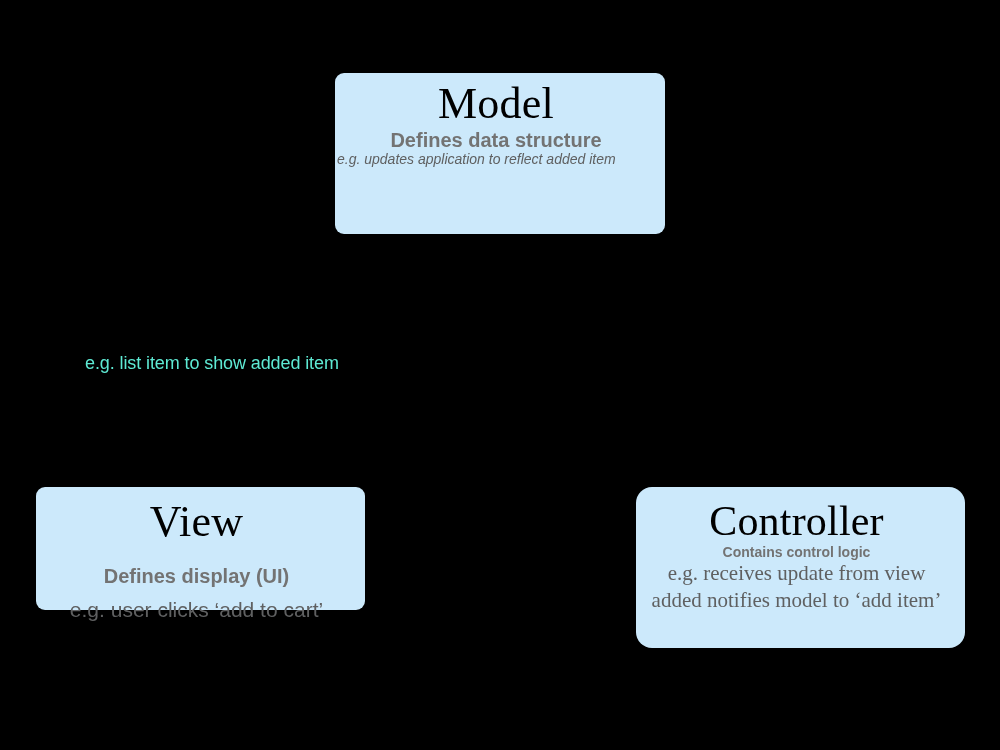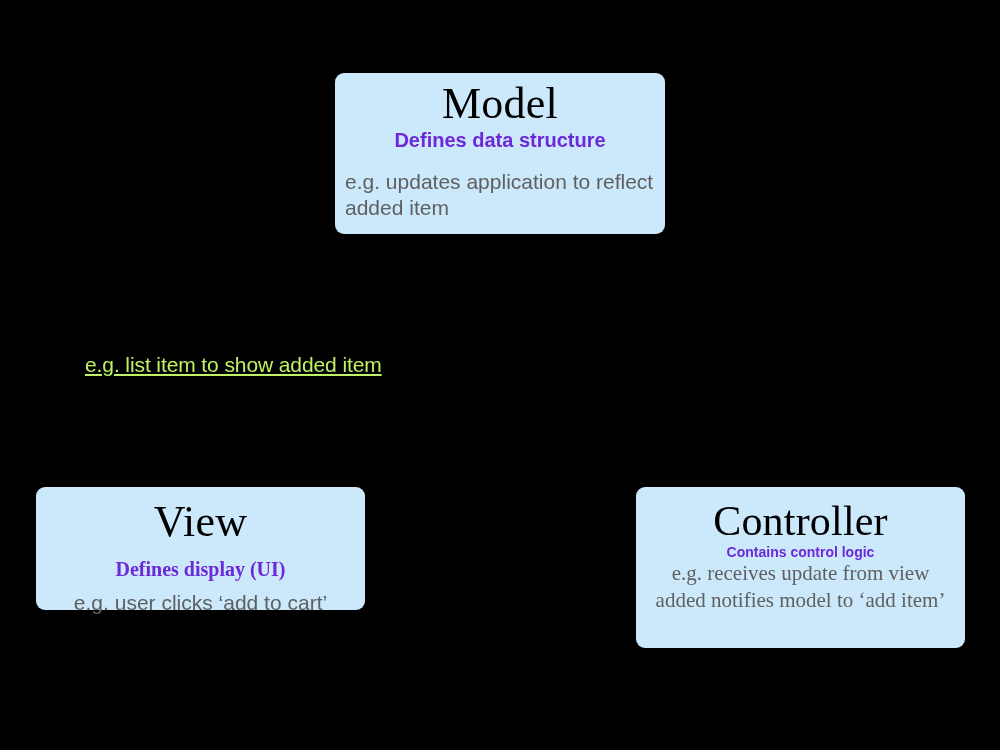--- a/index.html
+++ b/index.html
@@ -16,91 +16,91 @@
     overflow: hidden;
     font-family: "Liberation Sans", sans-serif;
     -webkit-font-smoothing: antialiased;
   }
 
   .node {
     position: absolute;
     background: #cce9fb;
     border-radius: 9px;
     box-sizing: border-box;
-    padding: 6px 10px 10px 10px;
+    padding: 6px 10px 10px 2px;
     text-align: center;
     box-shadow: 0 1px 0 rgba(0,0,0,0.35);
   }
 
   .node-title {
     font-family: "Liberation Serif", serif;
     font-weight: normal;
     color: #000000;
     line-height: 1.06;
     letter-spacing: 0.2px;
   }
 
   .node-subtitle {
     font-family: "Liberation Sans", sans-serif;
     font-weight: bold;
-    color: #6d28d9;
+    color: #737373;
     line-height: 1.12;
   }
 
   .node-note {
     font-family: "Liberation Sans", sans-serif;
     font-weight: normal;
     color: #5f6061;
     line-height: 1.22;
   }
 
   
   #node-model {
     left: 335px;
     top: 73px;
     width: 330px;
     height: 161px;
   }
   #node-model .node-title { font-size: 44px; margin-top: 2px; }
   #node-model .node-subtitle { font-size: 20px; margin-top: 1px; }
-  #node-model .node-note { font-size: 21px; margin-top: 18px; text-align: left; }
+  #node-model .node-note { font-size: 14px; margin-top: 0; text-align: left; font-style: italic; }
 
   
   #node-view {
     left: 36px;
     top: 487px;
     width: 329px;
     height: 123px;
   }
   #node-view .node-title { font-size: 44px; margin-top: 6px; }
-  #node-view .node-subtitle { font-size: 20px; margin-top: 12px; font-family: Liberation Serif, serif; }
+  #node-view .node-subtitle { font-size: 20px; margin-top: 19px; }
   #node-view .node-note { font-size: 21px; margin-top: 10px; }
 
   
   #node-controller {
     left: 636px;
     top: 487px;
     width: 329px;
     height: 161px;
+    border-radius: 16px;
   }
   #node-controller .node-title { font-size: 42px; margin-top: 6px; }
   #node-controller .node-subtitle { font-size: 14px; margin-top: 1px; }
   #node-controller .node-note { font-size: 21px; margin-top: 1px; font-family: Liberation Serif, serif; }
 
   
   #edge-label-view-model {
     position: absolute;
     left: 85px;
     top: 353px;
     font-family: "Liberation Sans", sans-serif;
-    font-size: 21px;
-    color: #bef264;
+    font-size: 18px;
+    color: #5eead4;
     white-space: nowrap;
     letter-spacing: -0.1px;
-    text-decoration: underline;
   }
 </style>
 </head>
 <body>
 
 <div id="canvas">
 
   <div class="node" id="node-model">
     <div class="node-title">Model</div>
     <div class="node-subtitle">Defines data structure</div>

